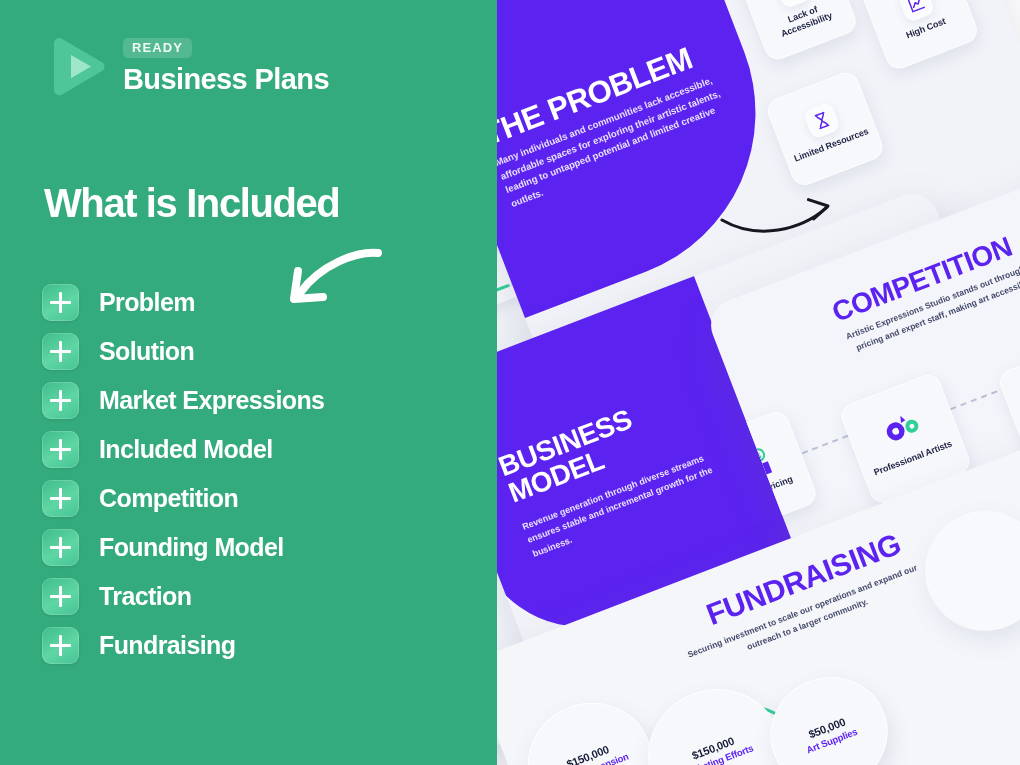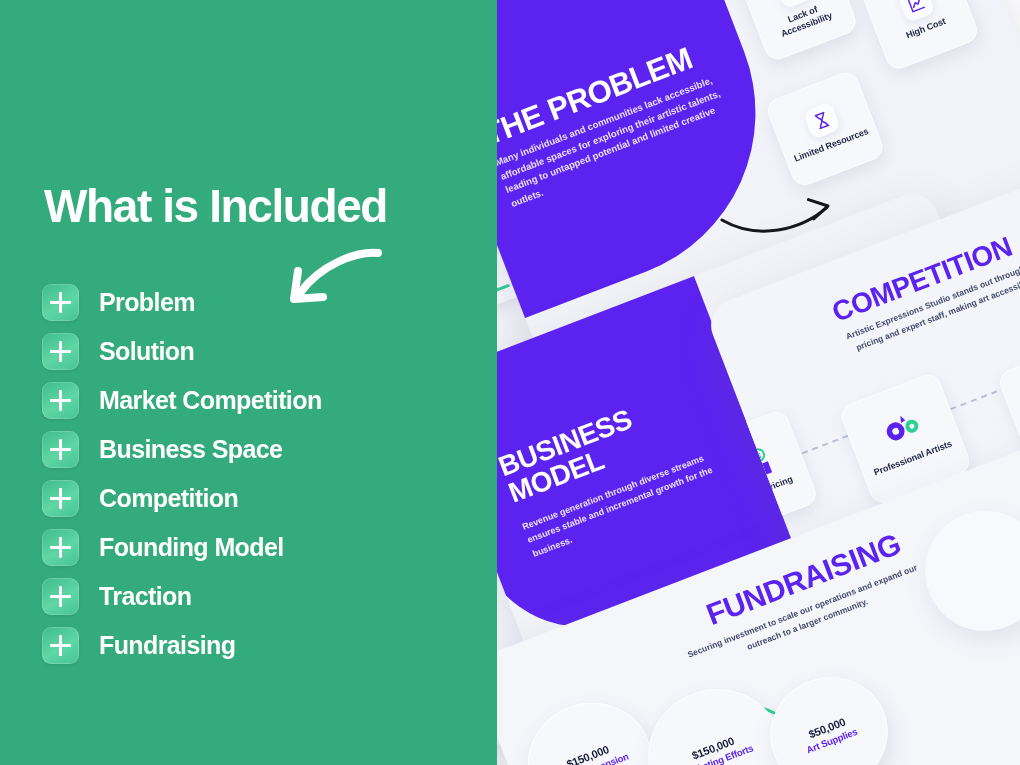--- a/index.html
+++ b/index.html
@@ -48,21 +48,21 @@
     font-weight:bold;
     letter-spacing:-0.6px;
     line-height:1.05;
     margin-top:4px;
   }
 
   
   #headline {
     position:absolute; left:44px; top:183px;
     color:#ffffff;
-    font-size:46px;
+    font-size:40px;
     font-weight:bold;
     letter-spacing:-1.4px;
     line-height:1;
     white-space:nowrap;
   }
 
   
   #arrow-doodle {
     position:absolute; left:278px; top:243px;
     width:110px; height:85px;
@@ -311,20 +311,32 @@
     position:absolute;
     border-top:2px dashed #b9bfd4;
     height:0;
   }
 </style>
 </head>
 <body>
 
 <div id="left-panel">
 
+  <div id="brand">
+    <div id="logo-mark">
+      <svg viewBox="0 0 62 62" xmlns="http://www.w3.org/2000/svg">
+        <path d="M7 8.5 C7 4.2 11.6 1.7 15.2 3.9 L55 27.2 C58.4 29.2 58.4 34.1 55 36.1 L15.2 59.4 C11.6 61.6 7 59.1 7 54.8 Z" fill="#4ec698"></path>
+        <path d="M24 20 L44 31.6 L24 43.2 Z" fill="#9fe6c8"></path>
+      </svg>
+    </div>
+    <div id="brand-text">
+      <span id="ready-badge">READY</span>
+      <span id="brand-title">Business Plans</span>
+    </div>
+  </div>
 
   <h1 id="headline">What is Included</h1>
 
   <div id="arrow-doodle">
     <svg viewBox="0 0 110 85" xmlns="http://www.w3.org/2000/svg">
       <path d="M100 10 C78 8 42 22 22 50" stroke="#ffffff" stroke-width="8" fill="none" stroke-linecap="round"></path>
       <path d="M16 56 L20 28 M16 56 L45 54" stroke="#ffffff" stroke-width="8" fill="none" stroke-linecap="round" stroke-linejoin="round"></path>
     </svg>
   </div>
 
@@ -335,26 +347,26 @@
       <span class="feature-label">Problem</span>
     </div>
 
     <div class="feature-item">
       <span class="plus-box"></span>
       <span class="feature-label">Solution</span>
     </div>
 
     <div class="feature-item">
       <span class="plus-box"></span>
-      <span class="feature-label">Market Competition</span>
-    </div>
-
-    <div class="feature-item">
-      <span class="plus-box"></span>
-      <span class="feature-label">Business Space</span>
+      <span class="feature-label">Market Expressions</span>
+    </div>
+
+    <div class="feature-item">
+      <span class="plus-box"></span>
+      <span class="feature-label">Included Model</span>
     </div>
 
     <div class="feature-item">
       <span class="plus-box"></span>
       <span class="feature-label">Competition</span>
     </div>
 
     <div class="feature-item">
       <span class="plus-box"></span>
       <span class="feature-label">Founding Model</span>

